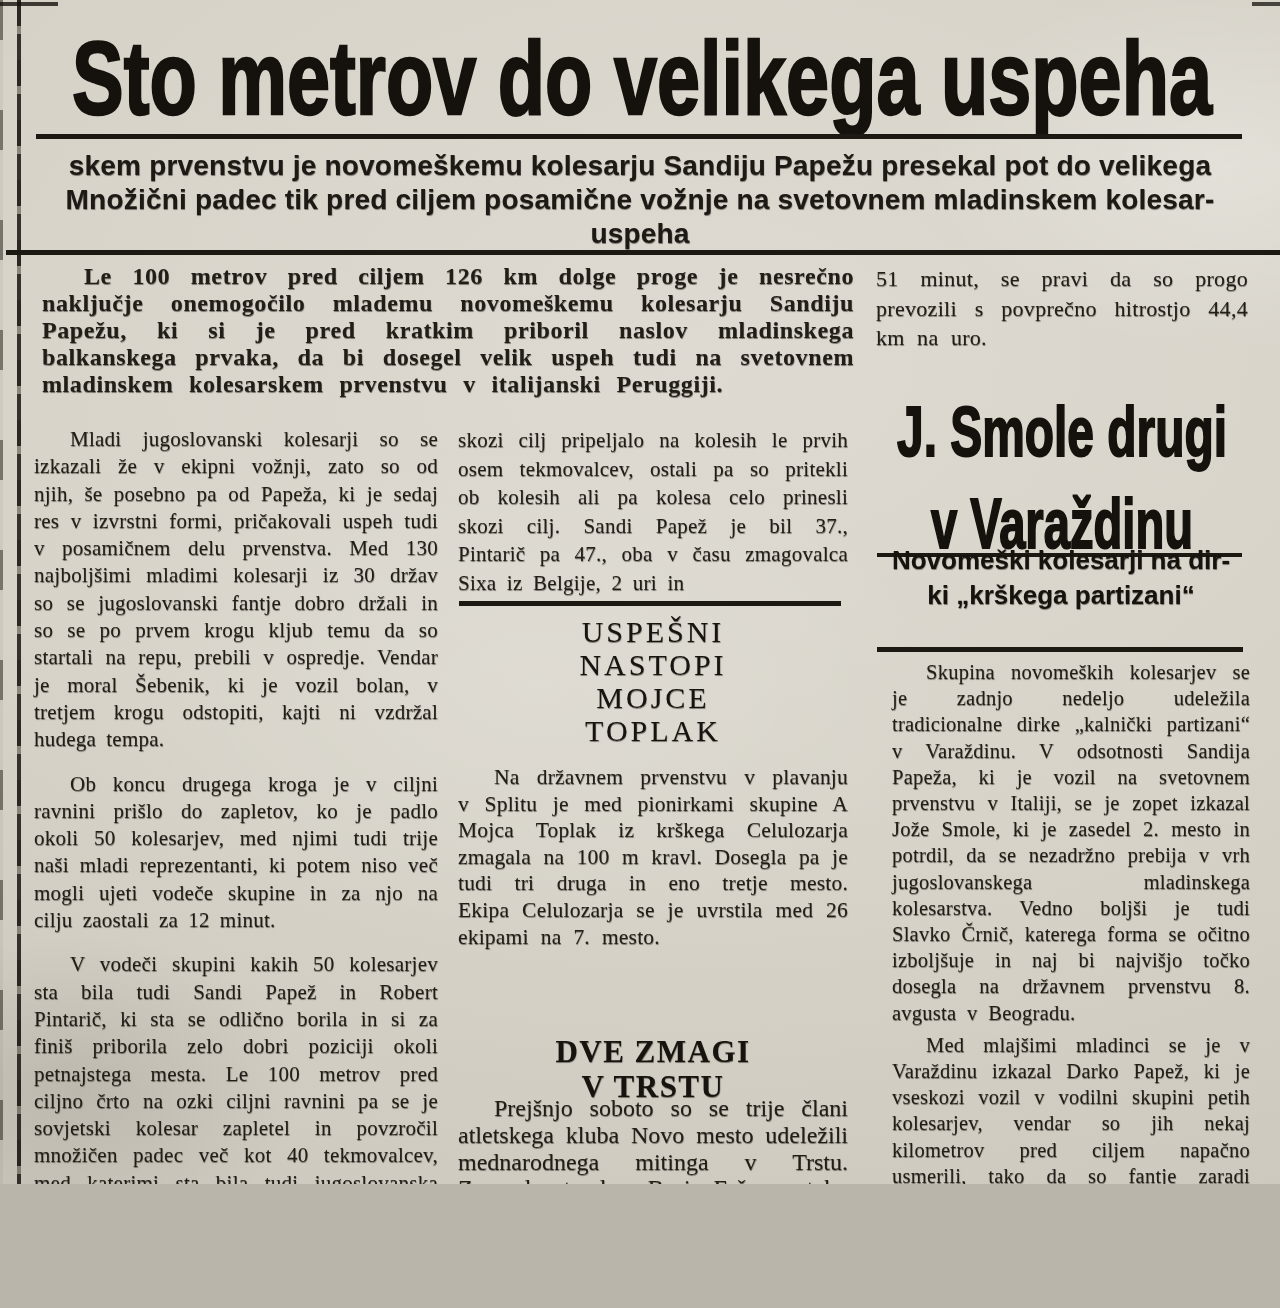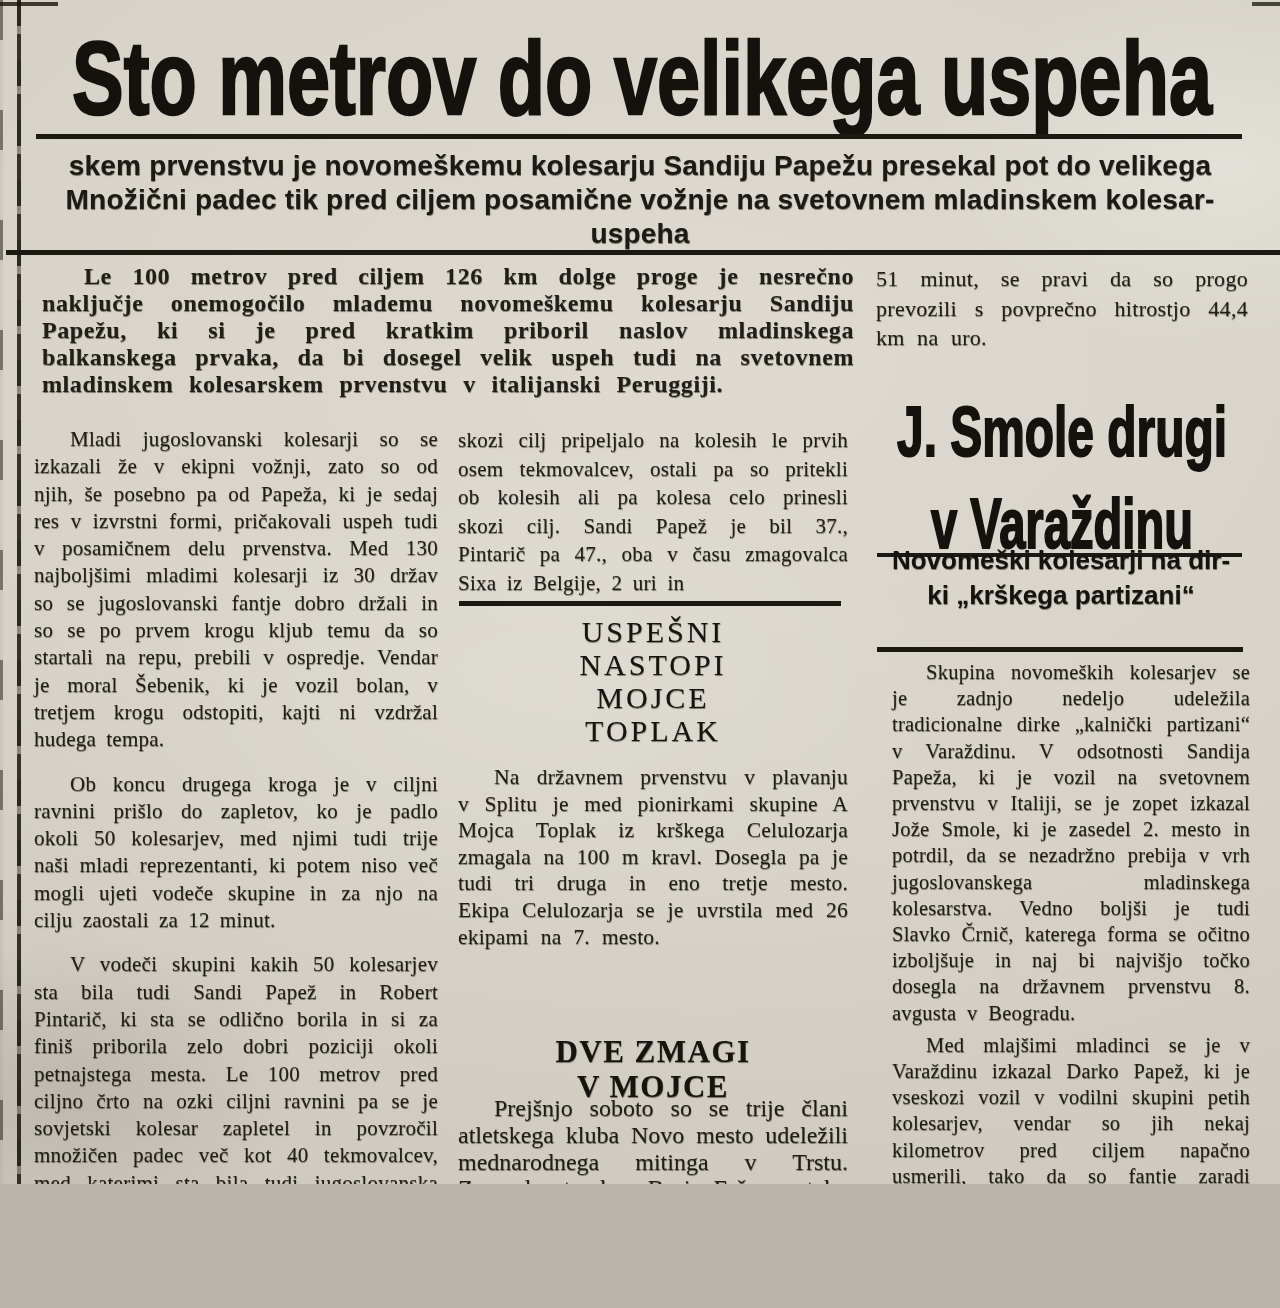--- a/index.html
+++ b/index.html
@@ -115,21 +115,21 @@
     <div>USPEŠNI</div>
     <div>NASTOPI</div>
     <div>MOJCE</div>
     <div>TOPLAK</div>
   </div>
 
   <div class="mid-body-1 ink">Na državnem prvenstvu v plavanju v Splitu je med pionirkami skupine A Mojca Toplak iz krškega Celulozarja zmagala na 100 m kravl. Dosegla pa je tudi tri druga in eno tretje mesto. Ekipa Celulozarja se je uvrstila med 26 ekipami na 7. mesto.</div>
 
   <div class="mid-heading-2 ink">
     <div>DVE ZMAGI</div>
-    <div>V MOJCE</div>
+    <div>V TRSTU</div>
   </div>
 
   <div class="mid-body-2 ink">Prejšnjo soboto so se trije člani atletskega kluba Novo mesto udeležili mednarodnega mitinga v Trstu. Zmagala sta dva: Borja Eržen v teku na 100 m z ovirami s časom 15,8 s in Robert Šikonja v teku na 800 m s časom 1:57,3.</div>
 
   <div class="right-cont ink">51 minut, se pravi da so progo prevozili s povprečno hitrostjo 44,4 km na uro.</div>
 
   <svg class="right-headline-svg" width="372" height="180" viewBox="0 0 372 180">
     <text x="186" y="64" font-size="70" text-anchor="middle" textLength="330" lengthAdjust="spacingAndGlyphs">J. Smole drugi</text>
     <text x="186" y="156" font-size="70" text-anchor="middle" textLength="262" lengthAdjust="spacingAndGlyphs">v Varaždinu</text>
   </svg>

